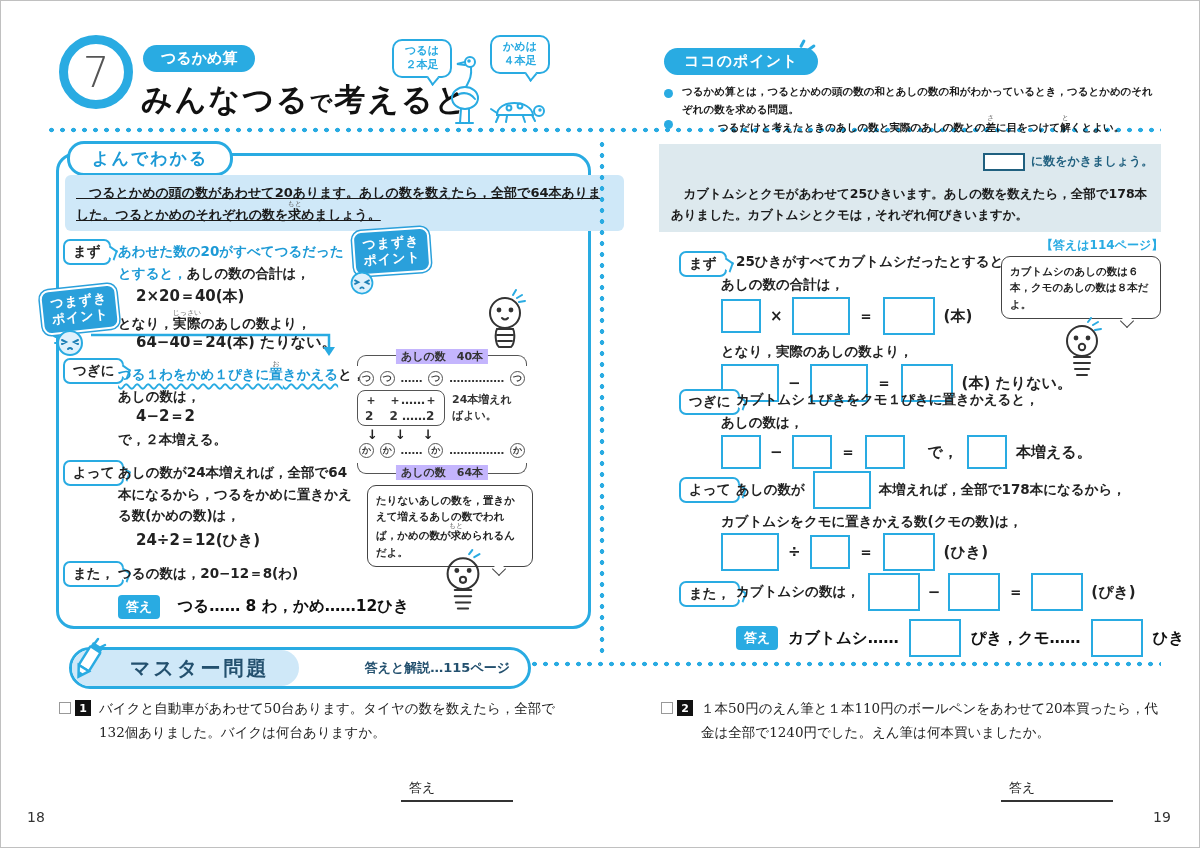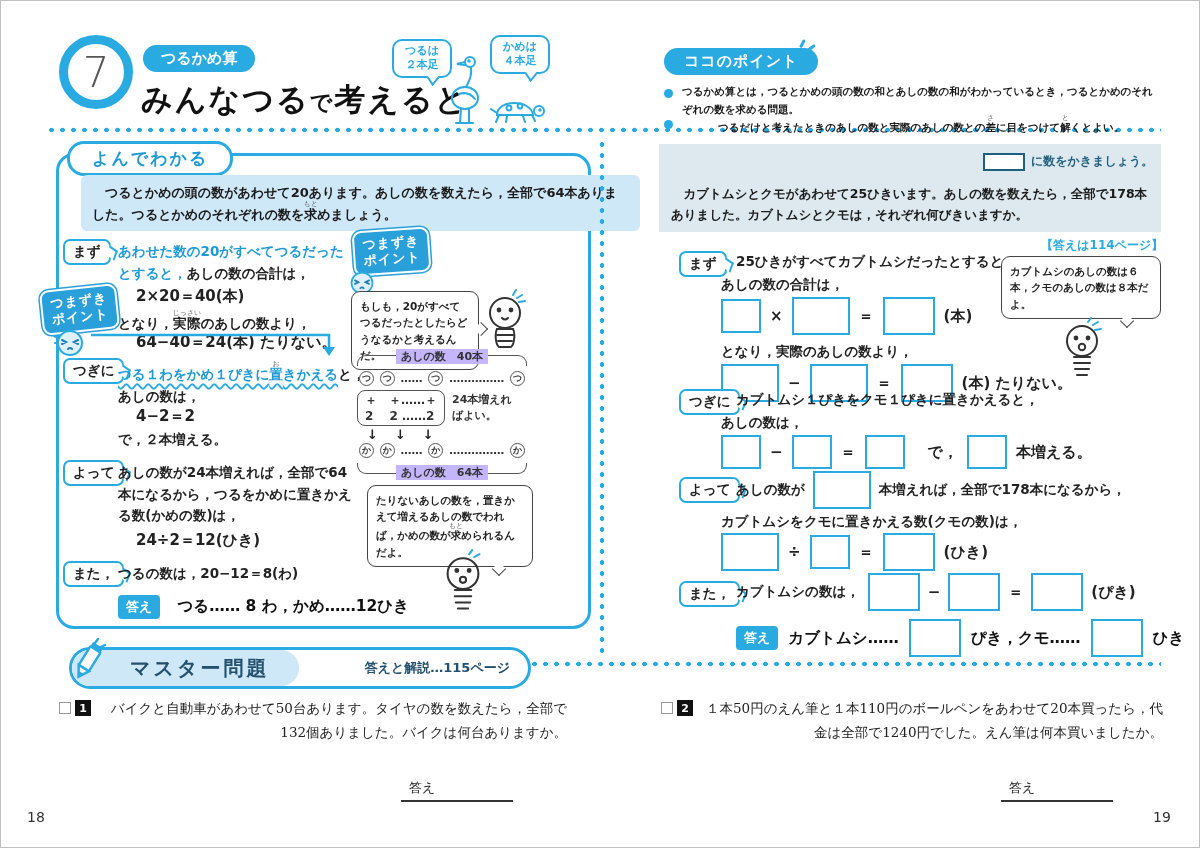--- a/index.html
+++ b/index.html
@@ -83,21 +83,21 @@
 
   
   .master-bar { border:3px solid #29abe2; border-radius:21px; background:#fff; overflow:hidden;
                 display:flex; align-items:center; }
   .master-left { background:#cfe8f8; height:100%; display:flex; align-items:center;
                  padding:0 30px 0 58px; border-radius:0 19px 19px 0; }
   .master-title { font-size:20px; font-weight:800; color:#23506e; letter-spacing:3px; }
   .master-ref { font-size:13px; font-weight:700; color:#23506e; margin-left:auto; padding-right:18px; }
 
   .serif-p { font-family:"DejaVu Serif","Liberation Serif",serif; font-size:13.5px;
-             line-height:1.75; color:#222;text-align:right; }
+             line-height:1.75; color:#222; }
   .chk { width:12px; height:12px; border:1.5px solid #999; display:inline-block; background:#fff; }
   .numbox { width:16px; height:16px; background:#111; color:#fff; font-size:11px; font-weight:700;
             display:inline-flex; align-items:center; justify-content:center; }
   .ansline-t { font-family:"DejaVu Serif","Liberation Serif",serif; font-size:13px; color:#222; }
   .ansline { height:2px; background:#333; }
   .pageno { font-size:14px; color:#333; }
 
   
   .koko-pill { background:#29abe2; color:#fff; font-size:15px; font-weight:800;
                padding:4px 20px; border-radius:16px; letter-spacing:1px; }
@@ -160,21 +160,21 @@
         <circle cx="53" cy="23" r="0.7" fill="#29abe2"></circle>
       <path d="M12,28 L9,35 M20,29 L19,35 M36,29 L38,35 M45,28 L48,34"></path>
       <path d="M10,26 L4,22"></path>
     </g>
   </svg>
 
   <div class="abs dots-h" style="left:45px; top:126px; width:1115px;"></div>
 
   <div class="abs read-box" style="left:55px; top:152px; width:535px; height:476px;"></div>
   <div class="abs sec-pill" style="left:66px; top:140px;">よんでわかる</div>
-  <div class="abs prob-box" style="left:80px; top:174px; width:559px; height:56px;">
+  <div class="abs prob-box" style="left:64px; top:174px; width:559px; height:56px;text-decoration:underline;">
     <span>　つるとかめの頭の数があわせて20あります。あしの数を数えたら，全部で64本ありました。つるとかめのそれぞれの数を</span><ruby><span>求</span><rt>もと</rt></ruby><span>めましょう。</span>
   </div>
 
   <div class="step-pill" style="left:62px; top:238px;">まず</div>
   <div class="abs stext" style="left:117px; top:240px; width:240px;">
     <span class="blue-b">あわせた数の20がすべてつるだった</span><br>
     <span class="blue-b">とすると，</span><span>あしの数の合計は，</span>
   </div>
   <div class="abs formula" style="left:135px; top:286px;">2×20＝40(本)</div>
   <div class="abs stext" style="left:117px; top:308px;">
@@ -221,21 +221,20 @@
   <div class="abs stumble" style="left:352px; top:228px; transform:rotate(-4deg);">
     <span>つまずき</span><br><span>ポイント</span>
   </div>
   <svg class="abs" style="left:346px; top:268px;" width="30" height="28" viewBox="0 0 34 32">
     <circle cx="17" cy="16" r="12" fill="#dff1fc" stroke="#29abe2" stroke-width="2"></circle>
     <g stroke="#1d7fb5" stroke-width="2" fill="none" stroke-linecap="round">
       <path d="M9,13 l4,2 l-4,2 M25,13 l-4,2 l4,2"></path>
         <path d="M15,22 q2,-2 4,0"></path>
     </g>
   </svg>
-  <div class="abs bubble-talk tail-r" style="left:350px; top:290px; width:128px;">もしも，20がすべてつるだったとしたらどうなるかと考えるんだ。</div>
   <svg class="abs" style="left:482px; top:288px;" width="44" height="74" viewBox="0 0 44 74">
     <g fill="none" stroke="#333" stroke-width="2" stroke-linecap="round">
       <circle cx="22" cy="24" r="15"></circle>
       <circle cx="16" cy="21" r="1.4" fill="#333"></circle>
         <circle cx="28" cy="21" r="1.4" fill="#333"></circle>
       <path d="M19,29 q3,3 6,0"></path>
       <path d="M14,40 h16 M14,46 h16 M15,52 h14 M17,58 h10"></path>
       <path d="M14,40 c-2,3 -2,15 2,18 M30,40 c2,3 2,15 -2,18"></path>
     </g>
     <g stroke="#29abe2" stroke-width="2" stroke-linecap="round">

